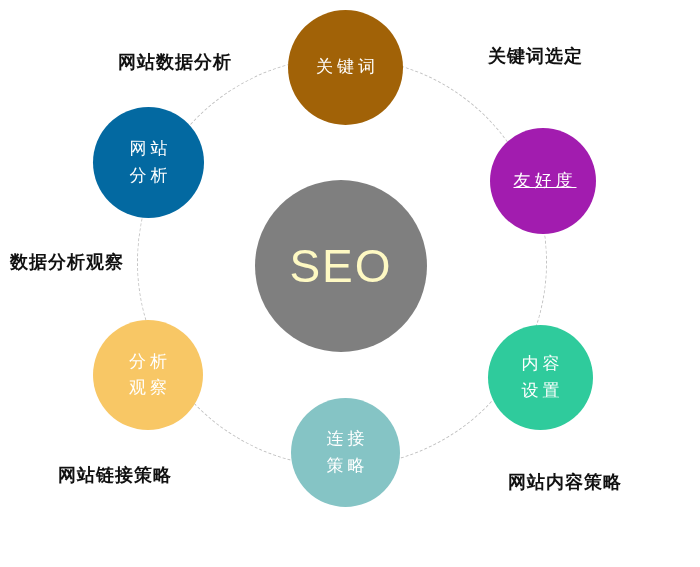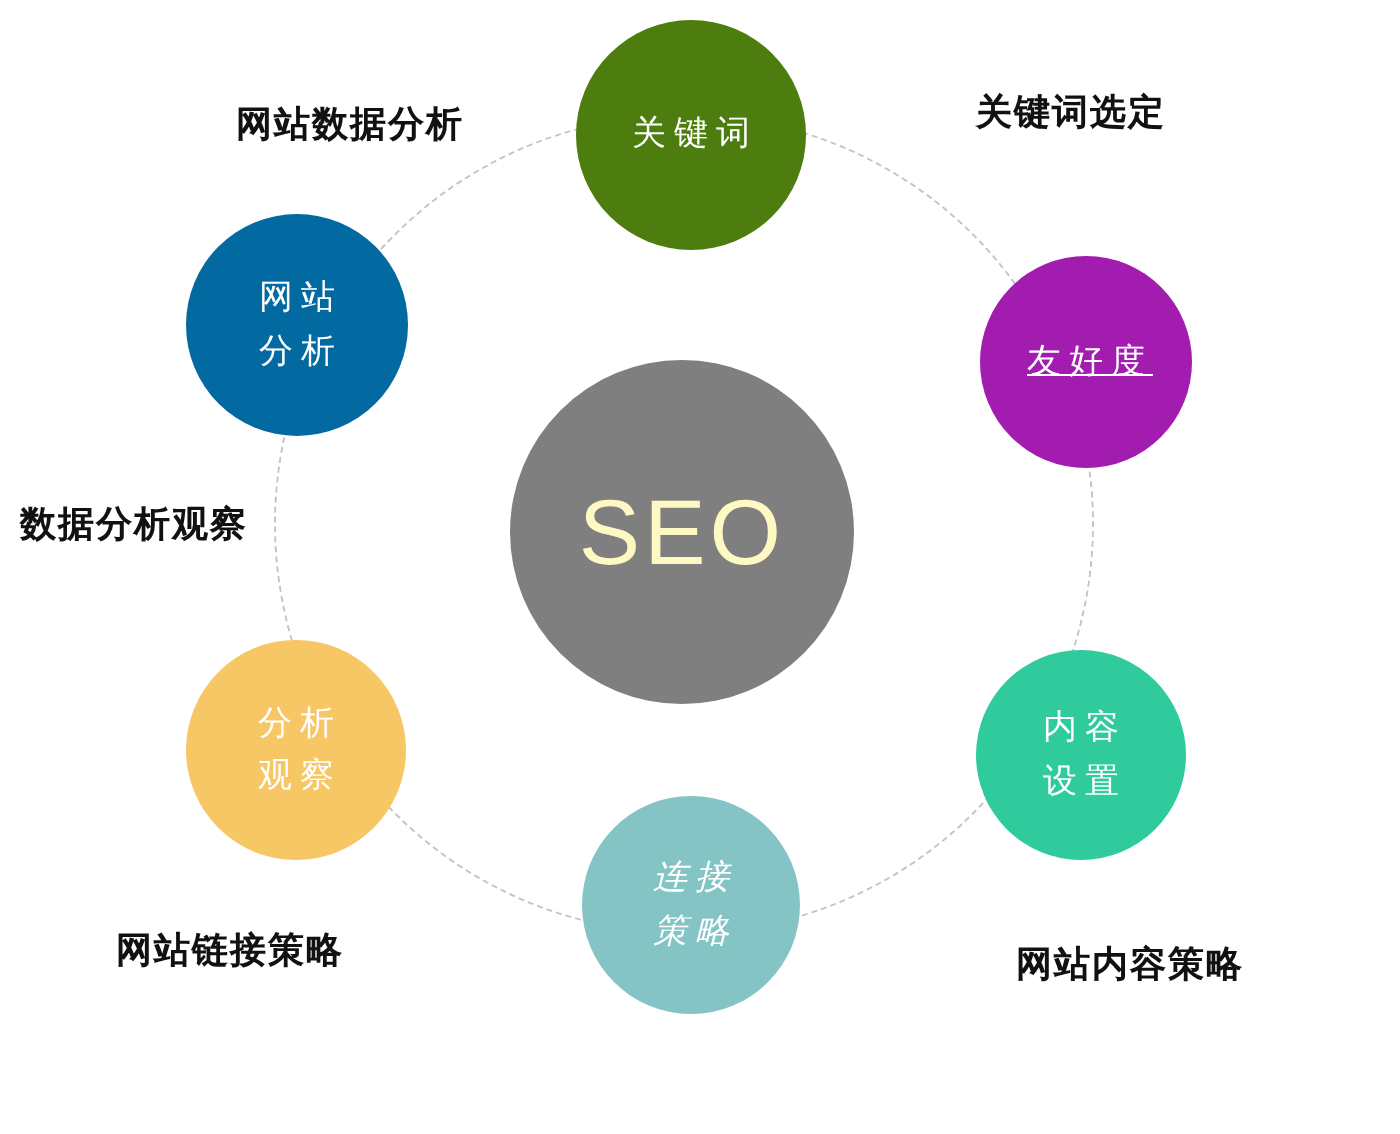--- a/index.html
+++ b/index.html
@@ -58,21 +58,21 @@
     text-indent: 4px;
     line-height: 1.55;
     z-index: 2;
     text-align: center;
   }
   .node-keywords        { left: 288px; top: 10px;  width: 115px; height: 115px; }
   .node-site-analysis   { left: 93px;  top: 107px; width: 111px; height: 111px; }
   .node-friendliness    { left: 490px; top: 128px; width: 106px; height: 106px; }
   .node-analysis-observ { left: 93px;  top: 320px; width: 110px; height: 110px; }
   .node-content-settings{ left: 488px; top: 325px; width: 105px; height: 105px; }
-  .node-link-strategy   { left: 291px; top: 398px; width: 109px; height: 109px; font-style: italic; }
+  .node-link-strategy   { left: 291px; top: 398px; width: 109px; height: 109px; }
   
   .caption {
     position: absolute;
     color: #111111;
     font-size: 18px;
     font-weight: 700;
     letter-spacing: 1px;
     white-space: nowrap;
     z-index: 4;
   }
@@ -87,21 +87,21 @@
 <body>
 
 <div class="stage">
 
   <div class="ring"></div>
 
   <div class="hub" style="background-color: rgb(127, 127, 127);">
     <span>SEO</span>
   </div>
 
-  <div class="node node-keywords" style="background-color: #4d7c0f;">
+  <div class="node node-keywords" style="background-color: #a16207;">
     <div>关键词</div>
   </div>
 
   <div class="node node-site-analysis" style="background-color: #0369a1;">
     <div>网站</div>
     <div>分析</div>
   </div>
 
   <div class="node node-friendliness" style="background-color: #a21caf; text-decoration: underline;">
     <div>友好度</div>

